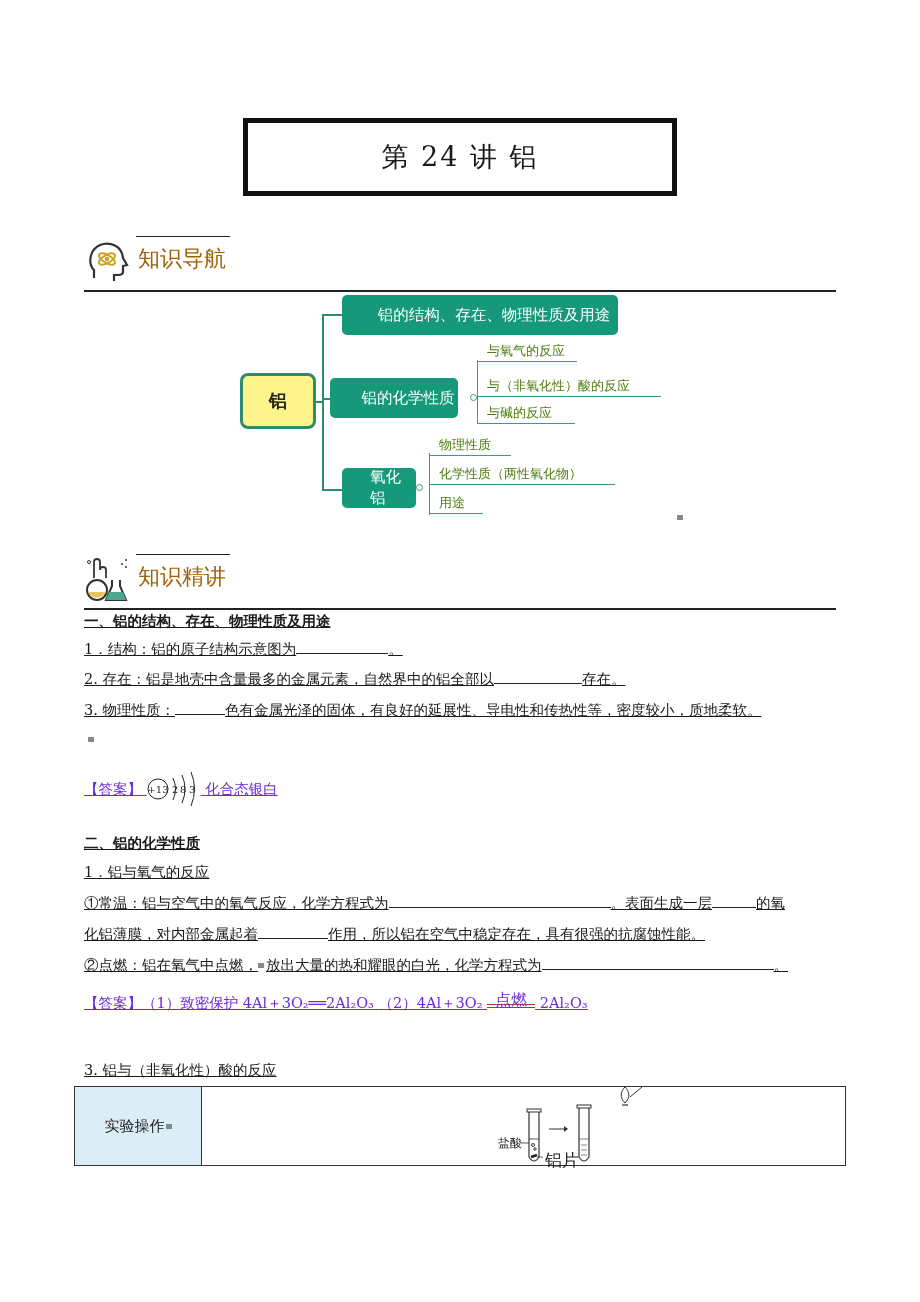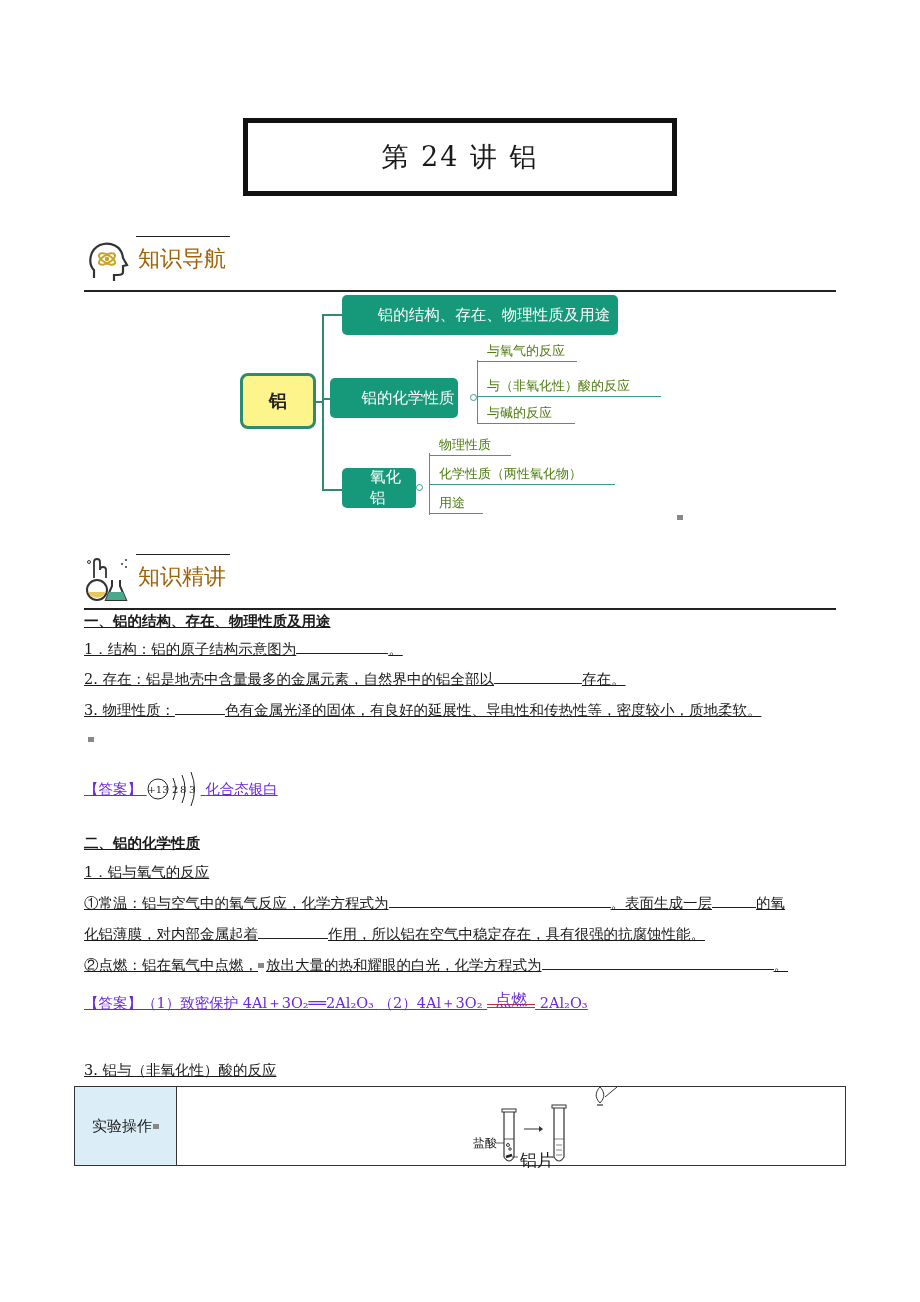--- a/index.html
+++ b/index.html
@@ -42,21 +42,21 @@
   .blank { display: inline-block; border-bottom: 1px solid #222; height: 14px; vertical-align: baseline; }
   .answer { color: #6d28d9; }
   .ul { text-decoration: underline; }
 
   .atom { display: inline-block; position: relative; width: 54px; height: 20px; vertical-align: middle; }
 
   .table {
     position: absolute; left: 74px; top: 1086px; width: 772px; height: 80px; border: 1.5px solid #333;
     display: flex;
   }
-  .table .hdr { width: 102px; background: #dbeef7; border-right: 1.5px solid #333; display: flex; align-items: center; justify-content: center; font-size: 15px; }
+  .table .hdr { width: 127px; background: #dbeef7; border-right: 1.5px solid #333; display: flex; align-items: center; justify-content: center; font-size: 15px; }
   .table .cell { flex: 1; position: relative; }
 </style>
 </head>
 <body>
 
 <div class="title-box">
   <span>第 24 讲  铝</span>
 </div>
 
 <div class="sec-head" style="top:232px;">

